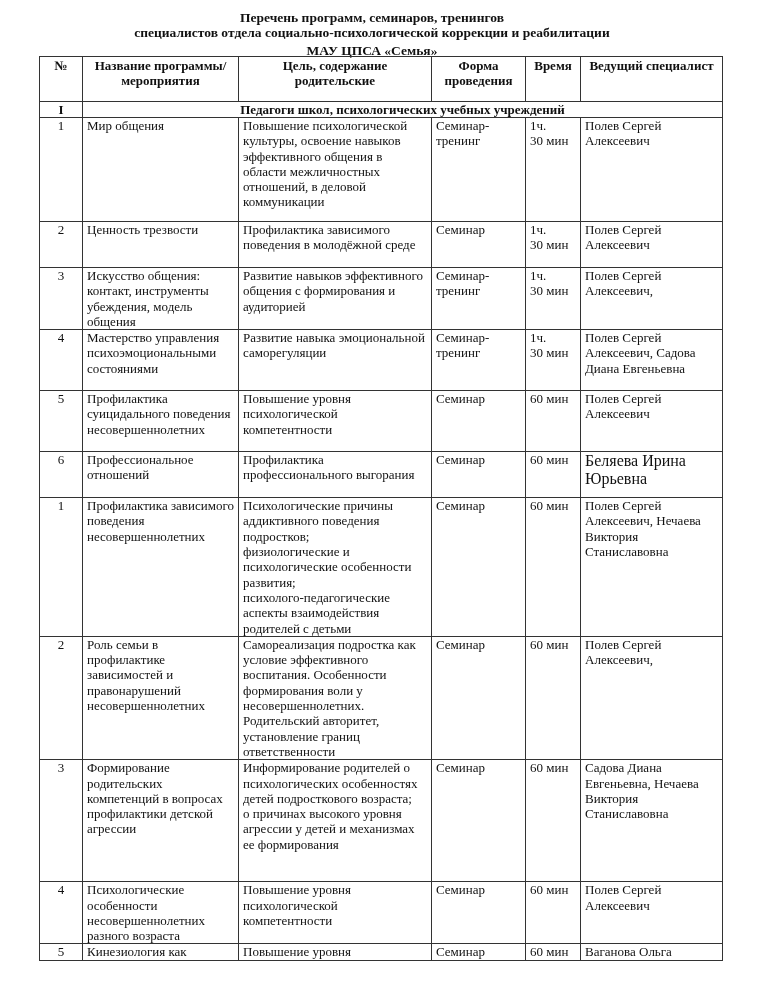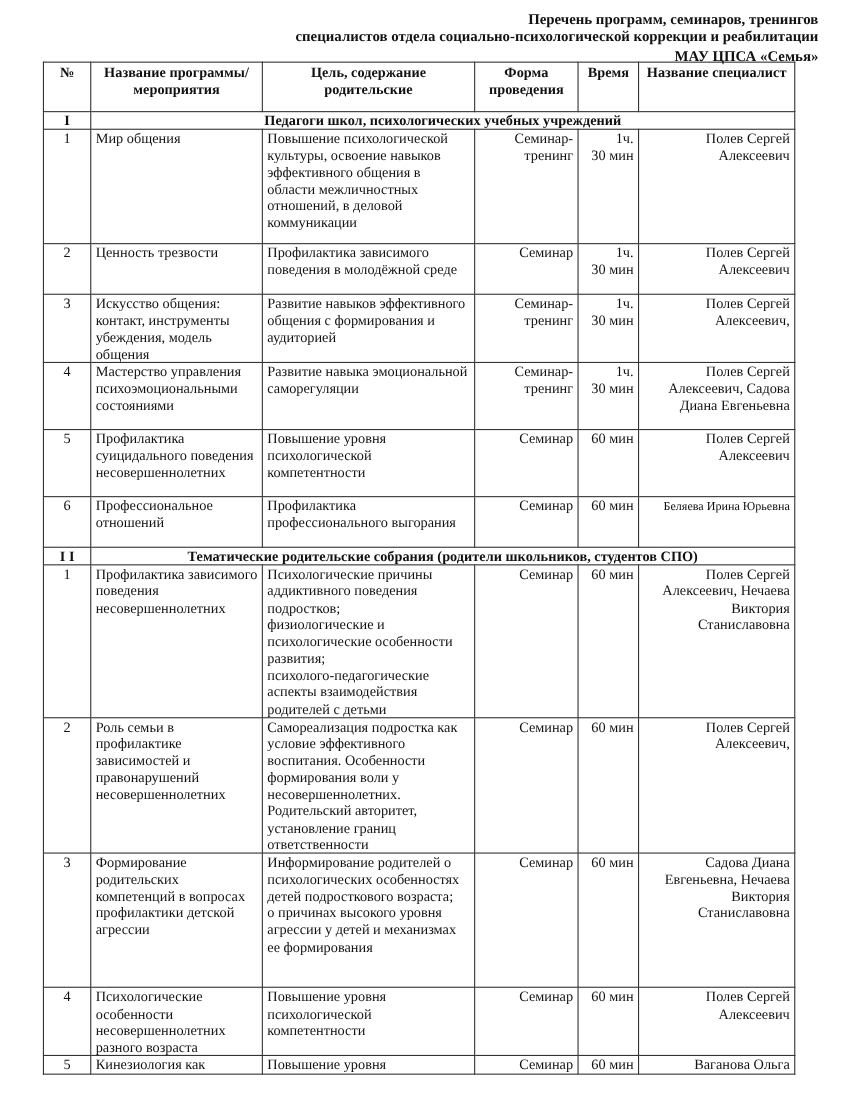--- a/index.html
+++ b/index.html
@@ -1,32 +1,32 @@
 <!DOCTYPE html>
 <html><head>
 <meta charset="utf-8">
 <style>
   html, body { margin: 0; padding: 0; background: #ffffff; }
   body { width: 768px; height: 994px; position: relative; overflow: hidden;
          font-family: "Liberation Serif", "DejaVu Serif", serif; color: #111; }
-  .title { position: absolute; left: 0; width: 744px; text-align: right;
+  .title { position: absolute; left: 0; width: 744px; text-align: center;
            font-weight: bold; font-size: 13.5px; line-height: 14.5px; }
   .t1 { top: 11px; }
   .t2 { top: 26px; }
   .t3 { top: 44px; }
   table { position: absolute; left: 39px; top: 56px; border-collapse: collapse;
           table-layout: fixed; width: 683px; font-size: 13px; line-height: 15.3px; }
   td, th { border: 1px solid #333; vertical-align: top; padding: 0 4px; }
   th { font-weight: bold; text-align: center; padding-top: 1px; }
   col.c1 { width: 43px; } col.c2 { width: 156px; } col.c3 { width: 193px; }
   col.c4 { width: 94px; } col.c5 { width: 55px; } col.c6 { width: 142px; }
   td.num { text-align: center; }
-  td.center { text-align: right; }
+  td.center { text-align: left; }
   tr.section td { font-weight: bold; text-align: center; line-height: 15px; }
-  .big { font-size: 11px; line-height: 18px; margin-left: 32px; }
+  .big { font-size: 16px; line-height: 18px; margin-left: 32px; }
   .multiline { white-space: pre-line; }
 </style>
 </head>
 <body>
 
 <div class="title t1">Перечень программ, семинаров, тренингов</div>
 <div class="title t2">специалистов отдела социально-психологической коррекции и реабилитации</div>
 <div class="title t3">МАУ ЦПСА «Семья»</div>
 
 <table>
@@ -38,21 +38,21 @@
       <col class="c5">
       <col class="c6">
   </colgroup>
   <thead>
     <tr style="height:45px">
       <th>№</th>
       <th>Название программы/ мероприятия</th>
       <th>Цель, содержание родительские</th>
       <th>Форма проведения</th>
       <th>Время</th>
-      <th>Название специалист</th>
+      <th>Ведущий специалист</th>
     </tr>
   </thead>
   <tbody>
 
     <tr class="section">
       <td>I</td>
       <td colspan="5">Педагоги школ, психологических учебных учреждений</td>
     </tr>
     <tr style="height:104px">
       <td class="num">1</td>
@@ -103,24 +103,20 @@
     </tr>
     <tr style="height:46px">
       <td class="num">6</td>
       <td>Профессиональное отношений</td>
       <td>Профилактика профессионального выгорания</td>
       <td class="center multiline">Семинар</td>
       <td class="center multiline">60 мин</td>
       <td class="center big">Беляева Ирина Юрьевна</td>
     </tr>
 
-    <tr class="section">
-      <td>I I</td>
-      <td colspan="5">Тематические родительские собрания (родители школьников, студентов СПО)</td>
-    </tr>
     <tr style="height:132px">
       <td class="num">1</td>
       <td>Профилактика зависимого поведения несовершеннолетних</td>
       <td class="multiline">Психологические причины аддиктивного поведения подростков;
 физиологические и психологические особенности развития;
 психолого-педагогические аспекты взаимодействия родителей с детьми</td>
       <td class="center multiline">Семинар</td>
       <td class="center multiline">60 мин</td>
       <td class="center">Полев Сергей Алексеевич, Нечаева Виктория Станиславовна</td>
     </tr>

